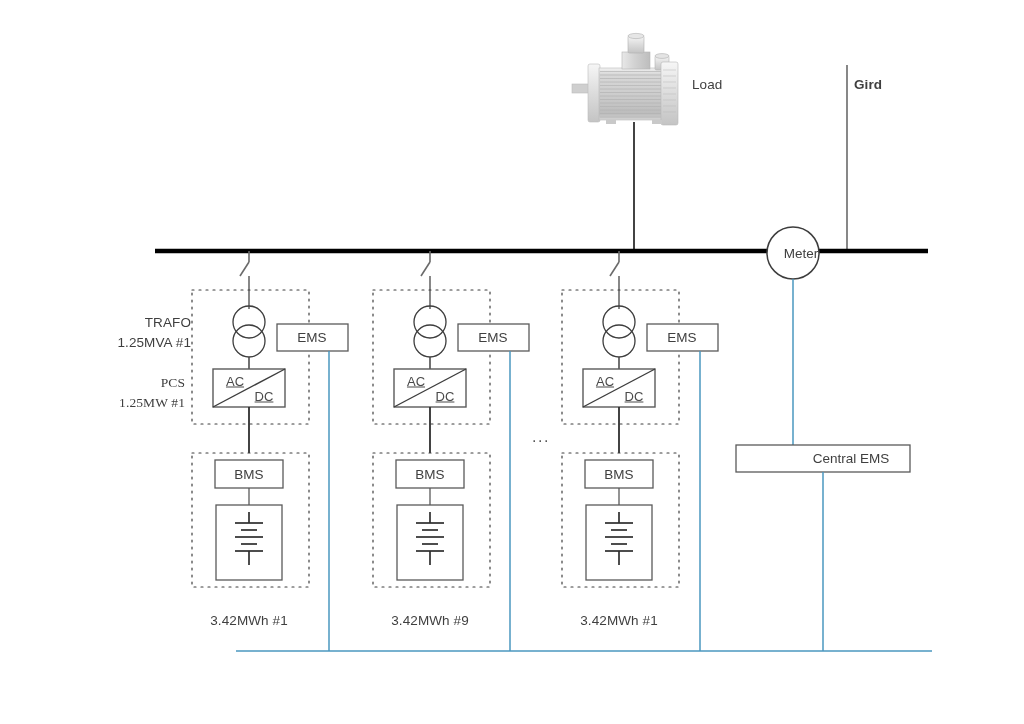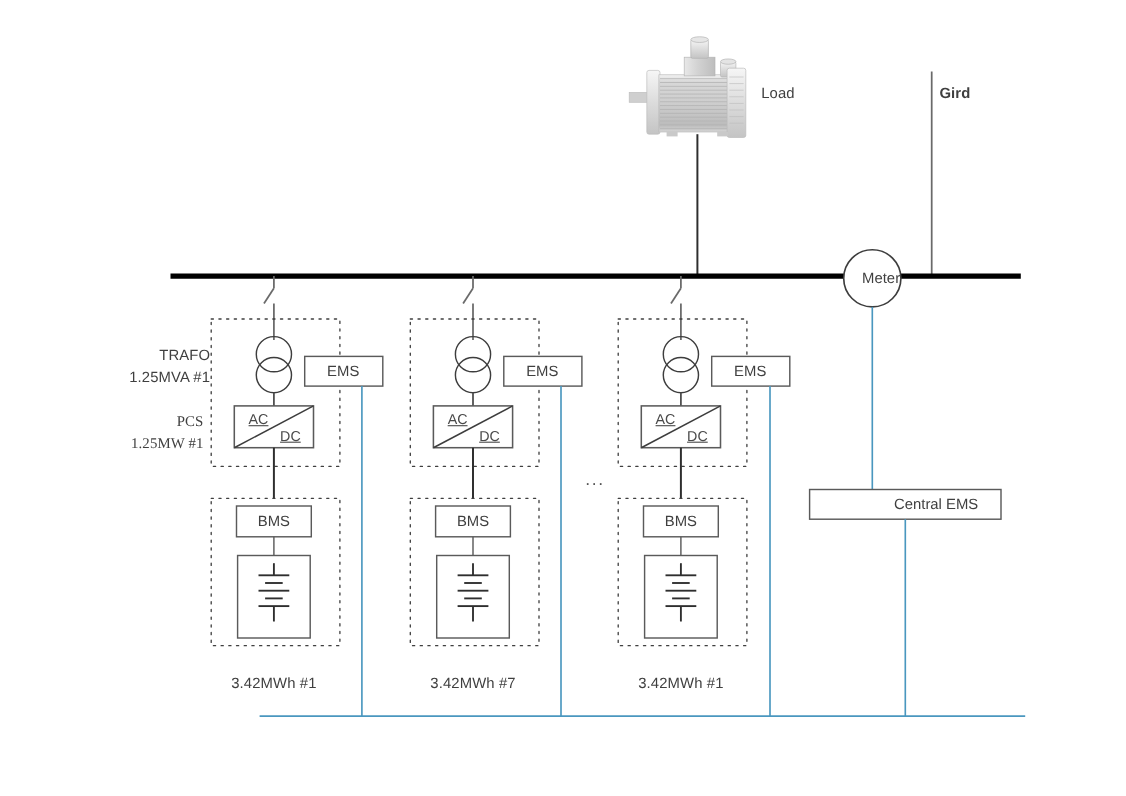--- a/index.html
+++ b/index.html
@@ -264,21 +264,21 @@
   <div class="box-text" style="left:312px; top:337px;">EMS</div>
   <div class="acdc-text" style="left:235px; top:381px;">AC</div>
   <div class="acdc-text" style="left:264px; top:396px;">DC</div>
   <div class="box-text" style="left:249px; top:474px;">BMS</div>
   <div class="lbl lbl-center" style="left:249px; top:611px;">3.42MWh #1</div>
 
   <div class="box-text" style="left:493px; top:337px;">EMS</div>
   <div class="acdc-text" style="left:416px; top:381px;">AC</div>
   <div class="acdc-text" style="left:445px; top:396px;">DC</div>
   <div class="box-text" style="left:430px; top:474px;">BMS</div>
-  <div class="lbl lbl-center" style="left:430px; top:611px;">3.42MWh #7</div>
+  <div class="lbl lbl-center" style="left:430px; top:611px;">3.42MWh #9</div>
 
   <div class="box-text" style="left:682px; top:337px;">EMS</div>
   <div class="acdc-text" style="left:605px; top:381px;">AC</div>
   <div class="acdc-text" style="left:634px; top:396px;">DC</div>
   <div class="box-text" style="left:619px; top:474px;">BMS</div>
   <div class="lbl lbl-center" style="left:619px; top:611px;">3.42MWh #1</div>
 
   <div class="ellipsis" style="left:541px; top:437px;">...</div>
 
   <div class="box-text" style="left:823px; top:458px;margin-left:28px;">Central EMS</div>

